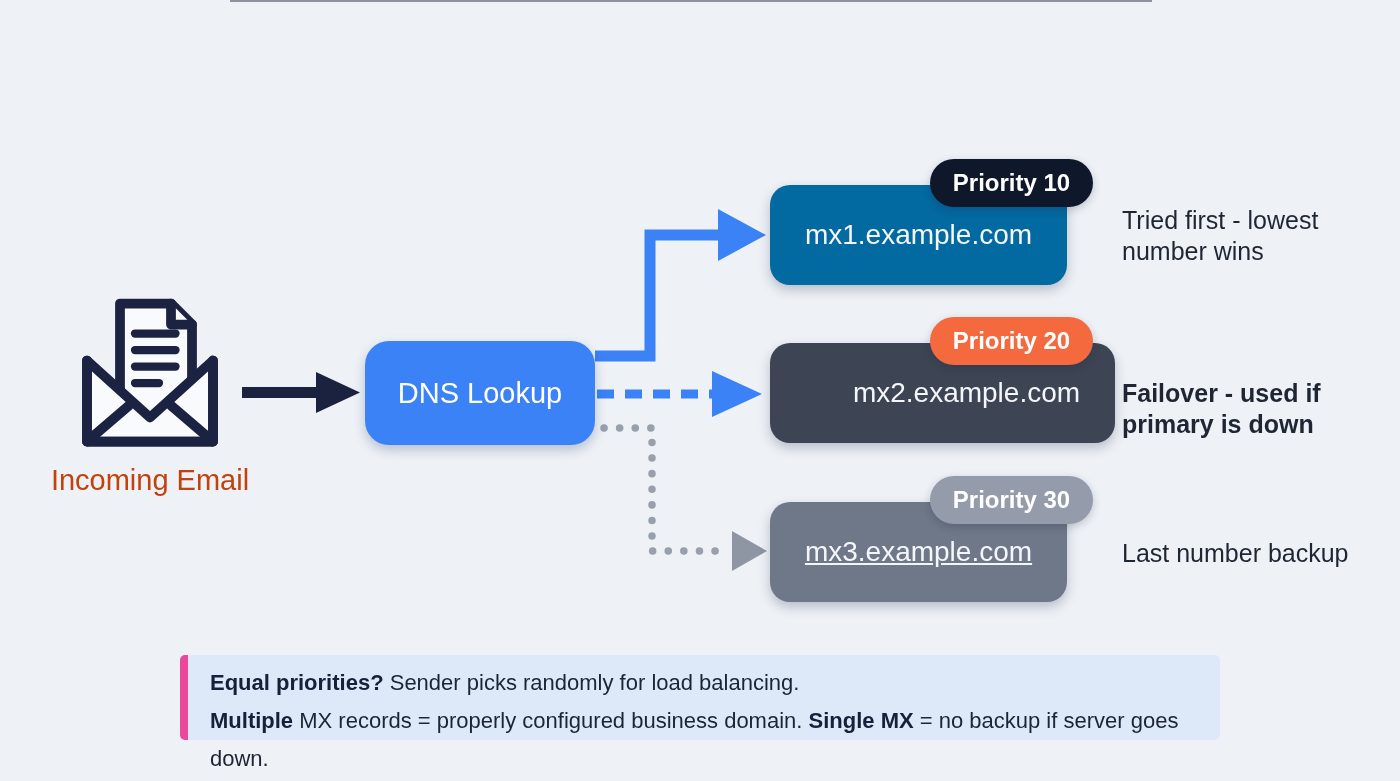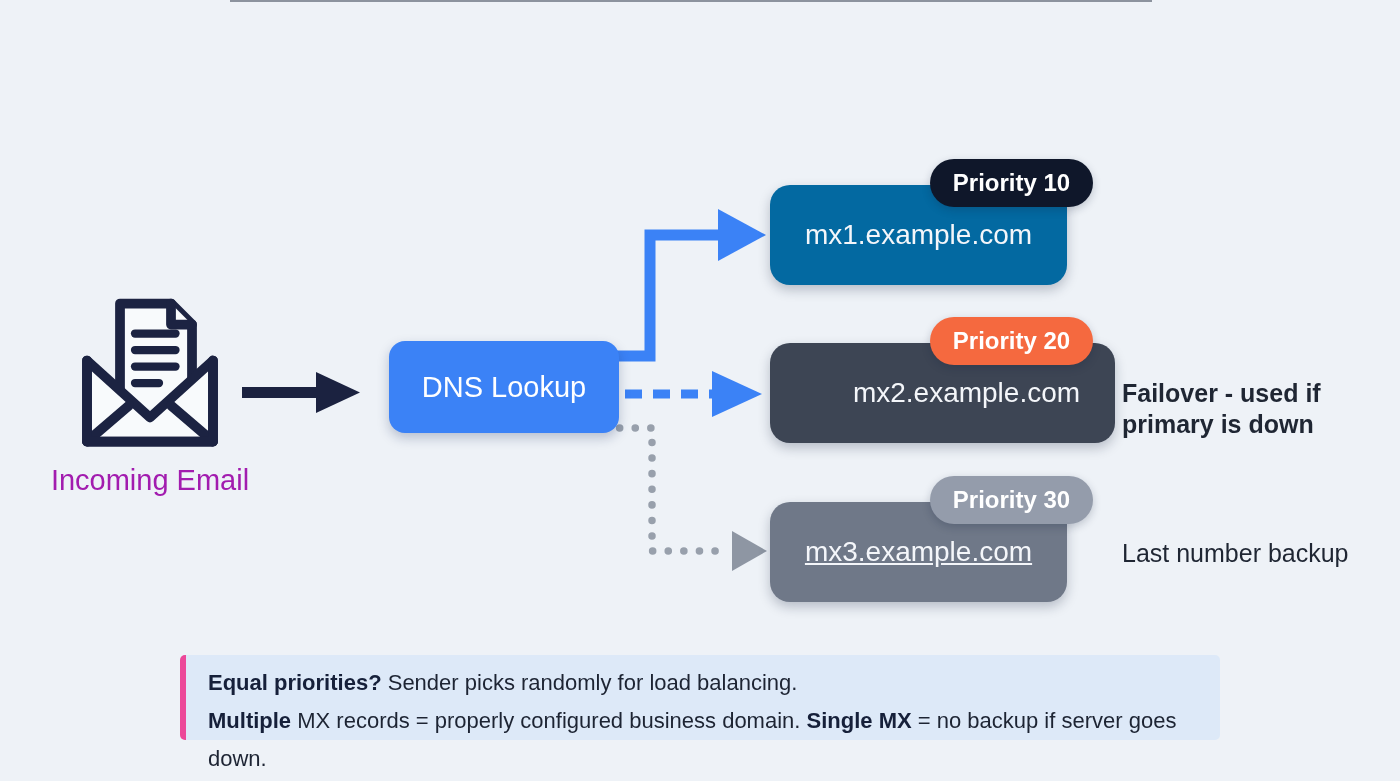--- a/index.html
+++ b/index.html
@@ -20,33 +20,32 @@
   .title{
     position:absolute;left:68px;top:54px;
     font-size:54px;font-weight:bold;letter-spacing:-1.5px;
     color:#1c2342;
   }
   .envelope{
     position:absolute;left:75px;top:284px;width:150px;height:168px;
   }
   .incoming-label{
     position:absolute;left:0;top:464px;width:300px;
-    text-align:center;font-size:29px;color:#a21caf;
+    text-align:center;font-size:29px;color:#c2410c;
   }
   .flow-svg{
     position:absolute;left:0;top:0;width:1400px;height:781px;
     pointer-events:none;
   }
   .dns-box{
-    position:absolute;left:365px;top:341px;width:230px;height:92px;
-    border-radius:16px;
+    position:absolute;left:365px;top:341px;width:230px;height:104px;
+    border-radius:24px;
     display:flex;align-items:center;justify-content:center;
     color:#fff;font-size:29px;
     box-shadow:0 5px 12px rgba(20,40,90,.25);
-    margin-left:24px;
   }
   .server-box{
     position:absolute;left:770px;width:297px;height:100px;
     border-radius:20px;
     display:flex;align-items:center;justify-content:center;
     color:#f4f6fa;font-size:28px;
     box-shadow:0 5px 12px rgba(20,30,60,.25);
   }
   .server-1{top:185px;} .server-2{top:343px;padding-left:48px;} .server-3{top:502px;text-decoration:underline;}
   .badge{
@@ -58,21 +57,21 @@
   }
   .badge-1{top:159px;} .badge-2{top:317px;} .badge-3{top:476px;}
   .note{
     position:absolute;left:1122px;width:265px;
     font-size:25px;line-height:31px;color:#1f2633;
   }
   .note-1{top:205px;} .note-2{top:378px;font-weight:bold;} .note-3{top:538px;}
   .info-box{
     position:absolute;left:180px;top:655px;width:1040px;height:85px;
     background:#dde9f8;
-    border-left:6px solid #ec4899;
+    border-left:8px solid #ec4899;
     border-radius:5px;
     box-sizing:border-box;
     padding:9px 18px 0 22px;
     font-size:22px;line-height:38px;color:#1d2433;
   }
   .info-box b{font-weight:bold;color:#16203a;}
 </style>
 </head>
 <body>
 
@@ -143,20 +142,24 @@
   <div class="badge badge-1" style="background-color: #0f172a;">
     <span>Priority 10</span>
   </div>
   <div class="badge badge-2" style="background-color: rgb(245, 105, 63);">
     <span>Priority 20</span>
   </div>
   <div class="badge badge-3" style="background-color: rgb(148, 156, 171);">
     <span>Priority 30</span>
   </div>
 
+  <div class="note note-1">
+    <div>Tried first - lowest</div>
+    <div>number wins</div>
+  </div>
   <div class="note note-2">
     <div>Failover - used if</div>
     <div>primary is down</div>
   </div>
   <div class="note note-3">
     <div>Last number backup</div>
     <div></div>
   </div>
 
   <div class="info-box">

